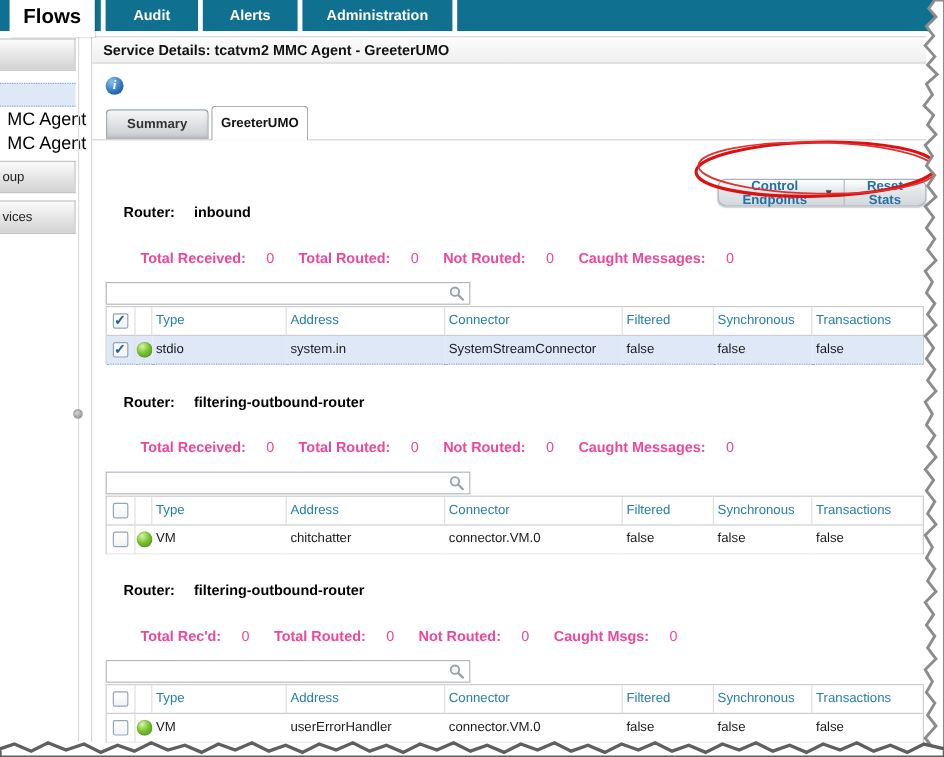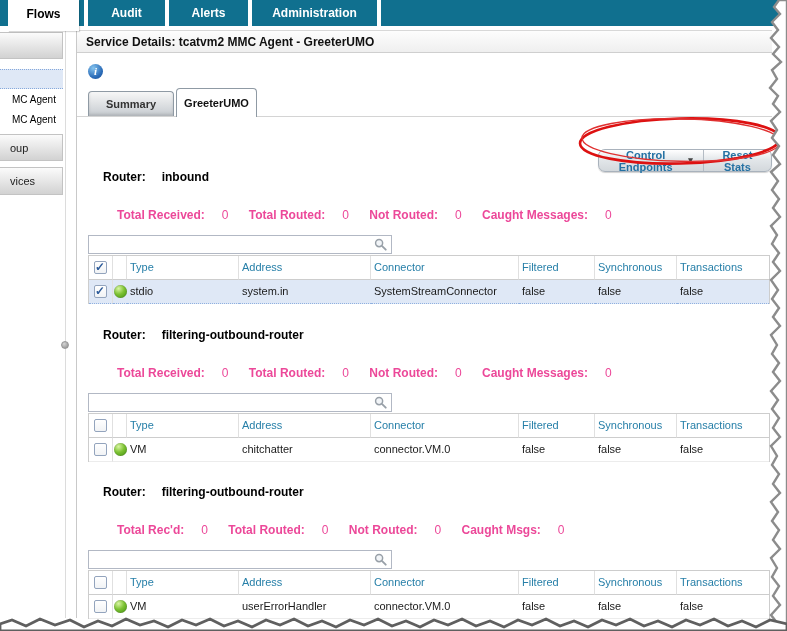--- a/index.html
+++ b/index.html
@@ -5,32 +5,32 @@
   * { box-sizing: border-box; margin: 0; padding: 0; }
   body { background: #fff; font-family: "Liberation Sans", sans-serif; }
   .screen { position: relative; width: 787px; height: 631px; background: #fff; overflow: hidden; }
 
   
   .topnav { position: absolute; left: 0; top: 0; width: 787px; height: 26px; background: #10708f; }
   .nav-sep { position: absolute; top: 0; width: 4px; height: 26px; background: #fff; }
   .nav-item { position: absolute; top: 0; height: 26px; line-height: 26px; text-align: center;
               color: #fff; font-size: 12px; font-weight: bold; cursor: pointer; }
   .nav-active { position: absolute; left: 8px; top: 0; width: 71px; height: 31px; background: #fff;
-                color: #000; font-size: 12px; font-weight: bold; text-align: center; line-height: 28px;
+                color: #000; font-size: 17px; font-weight: bold; text-align: center; line-height: 28px;
                 z-index: 3; box-shadow: 1px 1px 1px rgba(0,0,0,.15); }
 
   
   .sidebar { position: absolute; left: 0; top: 26px; width: 63px; height: 594px; background: #fff; }
   .side-panel { position: absolute; left: 0; width: 63px; background: linear-gradient(#fbfbfb, #d2d2d2);
                 border: 1px solid #c3c3c3; border-left: none; font-size: 11px; color: #222;
-                padding-left: 10px; cursor: pointer; }
+                padding-left: 2px; cursor: pointer; }
   .side-sel { position: absolute; left: 0; top: 43px; width: 63px; height: 20px; background: #dfe8f6;
               border-top: 1px dotted #86a9dc; border-bottom: 1px dotted #86a9dc; cursor: pointer; }
-  .side-item { position: absolute; left: 10px; width: 63px; height: 16px; line-height: 16px;
-               font-size: 10px; color: #000; padding-left: 2px; white-space: nowrap; cursor: pointer; }
+  .side-item { position: absolute; left: 4px; width: 63px; height: 16px; line-height: 16px;
+               font-size: 15px; color: #000; padding-left: 2px; white-space: nowrap; cursor: pointer; }
   .vline { position: absolute; top: 26px; width: 1px; height: 592px; }
   .v1 { left: 65px; background: #dcdcdc; }
   .v2 { left: 76px; background: #c9c9c9; }
   .dot-handle { position: absolute; left: 61px; top: 341px; width: 8px; height: 8px; border-radius: 50%;
                 background: radial-gradient(circle at 35% 30%, #d6d6d6, #8a8a8a); border: 1px solid #979797;
                 cursor: pointer; z-index: 2; }
 
   
   .main { position: absolute; left: 77px; top: 26px; width: 695px; height: 594px; background: #fff; }
   .panel-header { position: absolute; left: 0; top: 4px; width: 695px; height: 23px; line-height: 22px;

